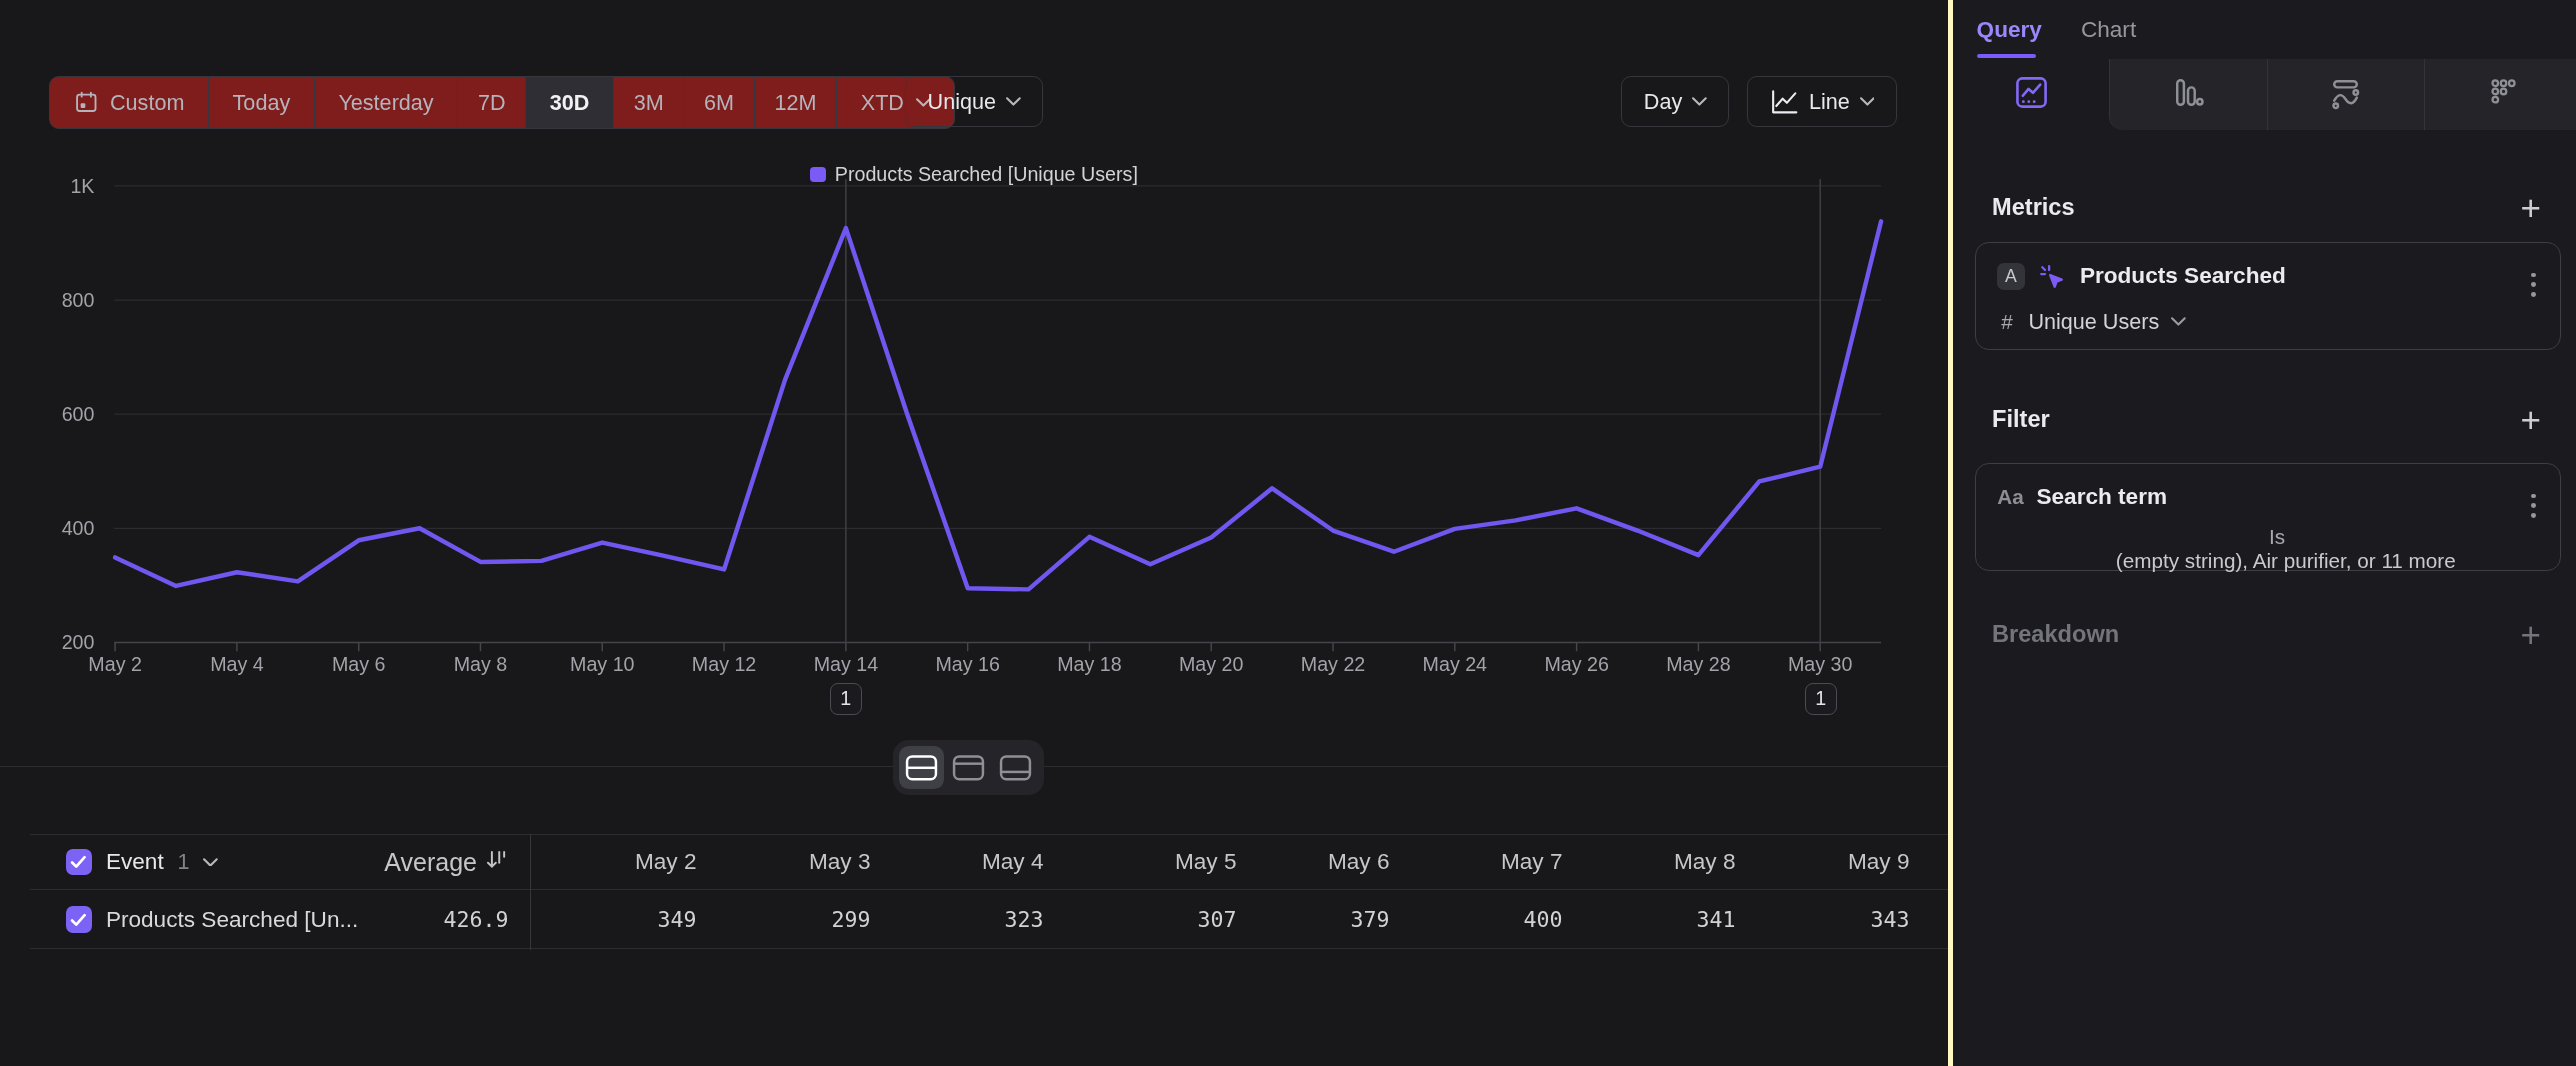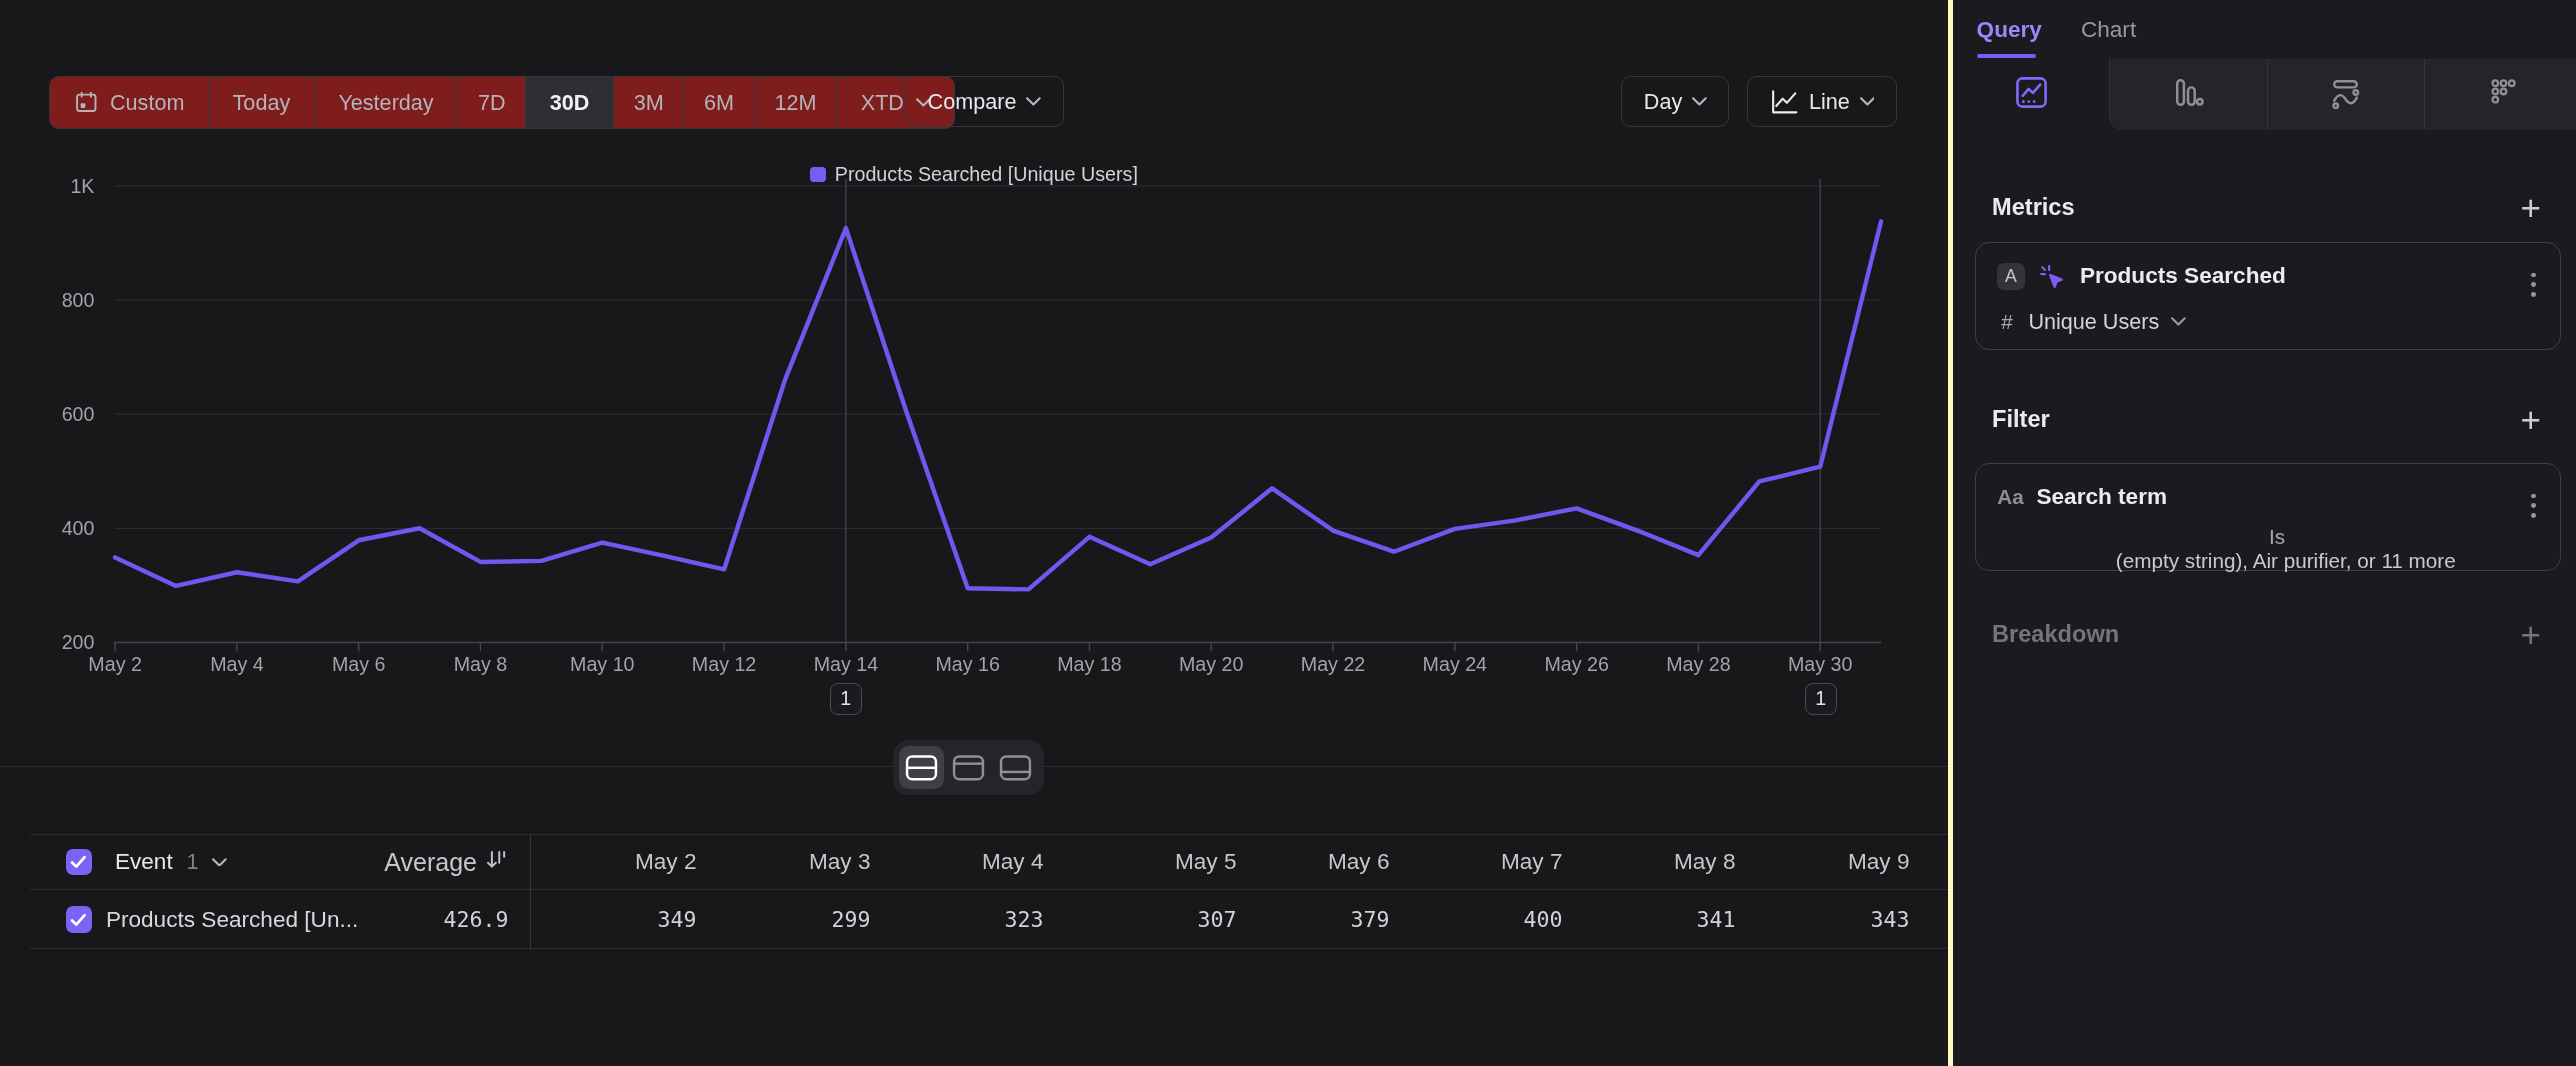--- a/index.html
+++ b/index.html
@@ -47,21 +47,21 @@
   .lt.active{background:#3f3f46;color:#ffffff;}
 
   
   .thead{position:absolute;top:834px;left:29.5px;width:1919px;height:56px;box-sizing:border-box;
          border-top:1px solid #2c2c31;border-bottom:1px solid #2c2c31;display:flex;align-items:center;}
   .trow{position:absolute;top:891px;left:29.5px;width:1919px;height:58px;box-sizing:border-box;
         border-bottom:1px solid #2c2c31;display:flex;align-items:center;}
   .evcell{display:flex;align-items:center;gap:13.8px;padding-left:36px;}
   .cb{width:26.6px;height:26.6px;border-radius:6.9px;background:#7c63f5;display:flex;align-items:center;
       justify-content:center;cursor:pointer;flex:none;}
-  .ev-label{font-size:22.6px;font-weight:500;color:#e8e8ea;margin-left:9px;}
+  .ev-label{font-size:22.6px;font-weight:500;color:#e8e8ea;}
   .ev-count{font-size:21.6px;color:#83838a;}
   .row-name{font-size:22.6px;color:#d9d9dd;}
   .avg-h{position:absolute;right:1440px;display:flex;align-items:center;gap:7.9px;
          font-size:25px;font-weight:500;color:#c6c6cb;}
   .avg-v{position:absolute;right:1440px;font-family:"DejaVu Sans Mono",monospace;font-size:21.6px;color:#d2d2d6;}
   .dcol{position:absolute;width:148px;text-align:right;font-size:22.6px;font-weight:500;color:#c6c6cb;}
   .num{position:absolute;width:148px;text-align:right;font-family:"DejaVu Sans Mono",monospace;
        font-size:21.6px;color:#d2d2d6;}
   .c0{right:1252px}.c1{right:1078px}.c2{right:905px}.c3{right:712px}
   .c4{right:559px}.c5{right:386px}.c6{right:213px}.c7{right:39px}
@@ -148,21 +148,21 @@
       <span>XTD</span>
       <span class="chev">
         <svg width="14.8" height="8.9" viewBox="0 0 14 8" fill="none" stroke="currentColor" stroke-width="2" stroke-linecap="round" stroke-linejoin="round">
             <path d="M1 1l6 6 6-6"></path>
           </svg>
       </span>
     </div>
   </div>
 
   <div class="btn compare">
-    <span>Compare</span>
+    <span>Unique</span>
     <span class="chev">
       <svg width="14.8" height="8.9" viewBox="0 0 14 8" fill="none" stroke="currentColor" stroke-width="2" stroke-linecap="round" stroke-linejoin="round">
           <path d="M1 1l6 6 6-6"></path>
         </svg>
     </span>
   </div>
 
   <div class="tr-group">
     <div class="btn">
       <span>Day</span>

